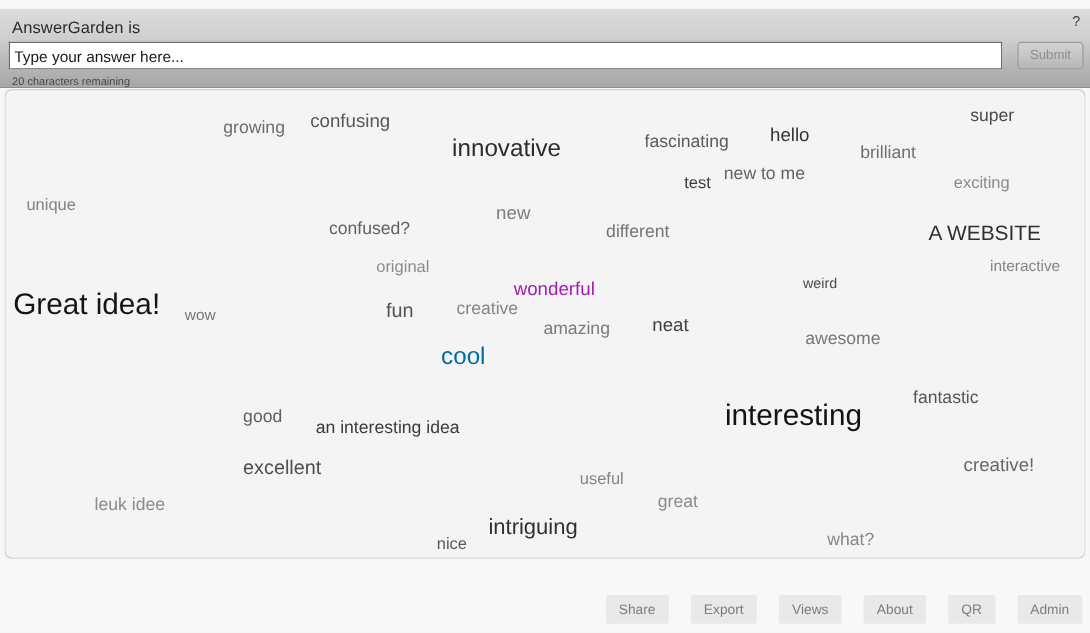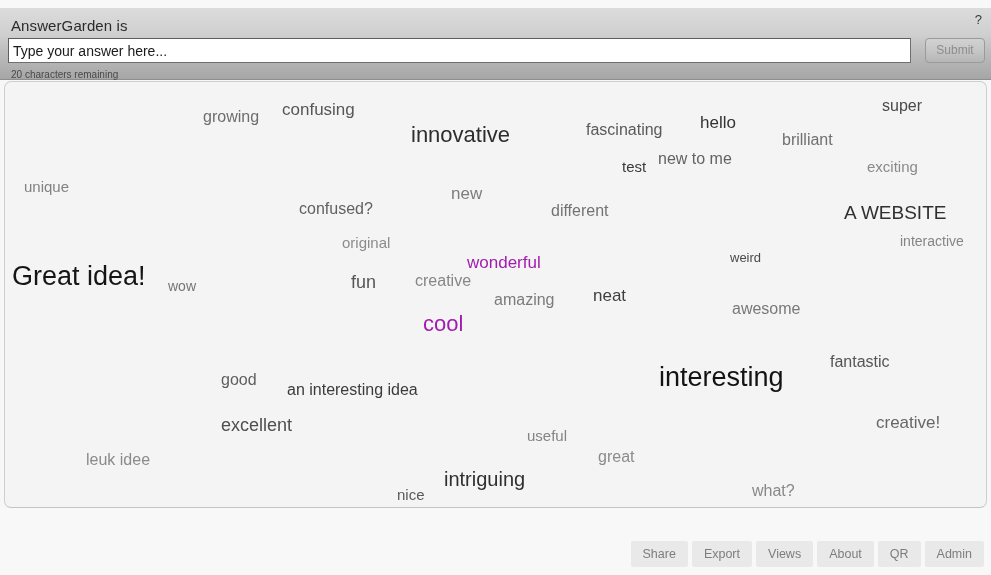--- a/index.html
+++ b/index.html
@@ -142,21 +142,21 @@
     width: 991px;
     height: 66px;
     background: #f8f8f8;
   }
 
   .footer-buttons {
     position: absolute;
     right: 7px;
     top: 32px;
     display: flex;
-    gap: 4px;
+    gap: 20px;
   }
 
   .footer-button {
     background: #e9e9e9;
     border: none;
     border-radius: 2px;
     color: #7d7d7d;
     font-family: "Liberation Sans", sans-serif;
     font-size: 12.5px;
     height: 26px;
@@ -205,21 +205,21 @@
       <span class="word" style="left: 462px; top: 152px; font-size: 17px; color: #a21caf; margin-top: 20px;">wonderful</span>
       <span class="word" style="left: 895px; top: 152px; font-size: 14px; color: rgb(133, 133, 133);">interactive</span>
       <span class="word" style="left: 725px; top: 169px; font-size: 13px; color: rgb(74, 74, 74);">weird</span>
       <span class="word" style="left: 7px; top: 181px; font-size: 27px; color: rgb(21, 21, 21);">Great idea!</span>
       <span class="word" style="left: 163px; top: 197px; font-size: 14px; color: rgb(118, 118, 118);">wow</span>
       <span class="word" style="left: 346px; top: 191px; font-size: 18px; color: rgb(85, 85, 85);">fun</span>
       <span class="word" style="left: 410px; top: 191px; font-size: 16px; color: rgb(134, 134, 134);">creative</span>
       <span class="word" style="left: 489px; top: 210px; font-size: 16px; color: rgb(123, 123, 123);">amazing</span>
       <span class="word" style="left: 588px; top: 205px; font-size: 17px; color: rgb(63, 63, 63);">neat</span>
       <span class="word" style="left: 727px; top: 219px; font-size: 16px; color: rgb(120, 120, 120);">awesome</span>
-      <span class="word" style="left: 418px; top: 231px; font-size: 22px; color: #a21caf;">cool</span>
+      <span class="word" style="left: 396px; top: 231px; font-size: 22px; color: #0369a1;">cool</span>
       <span class="word" style="left: 825px; top: 272px; font-size: 16px; color: rgb(85, 85, 85);">fantastic</span>
       <span class="word" style="left: 216px; top: 290px; font-size: 16px; color: rgb(94, 94, 94);">good</span>
       <span class="word" style="left: 654px; top: 282px; font-size: 27px; color: rgb(19, 19, 19);">interesting</span>
       <span class="word" style="left: 282px; top: 300px; font-size: 16px; color: rgb(59, 59, 59);">an interesting idea</span>
       <span class="word" style="left: 216px; top: 334px; font-size: 18px; color: rgb(78, 78, 78);">excellent</span>
       <span class="word" style="left: 871px; top: 332px; font-size: 17px; color: rgb(103, 103, 103);">creative!</span>
       <span class="word" style="left: 522px; top: 346px; font-size: 15px; color: rgb(132, 132, 132);">useful</span>
       <span class="word" style="left: 81px; top: 370px; font-size: 16px; color: rgb(138, 138, 138);">leuk idee</span>
       <span class="word" style="left: 593px; top: 367px; font-size: 16px; color: rgb(139, 139, 139);">great</span>
       <span class="word" style="left: 439px; top: 387px; font-size: 20px; color: rgb(48, 48, 48);">intriguing</span>

